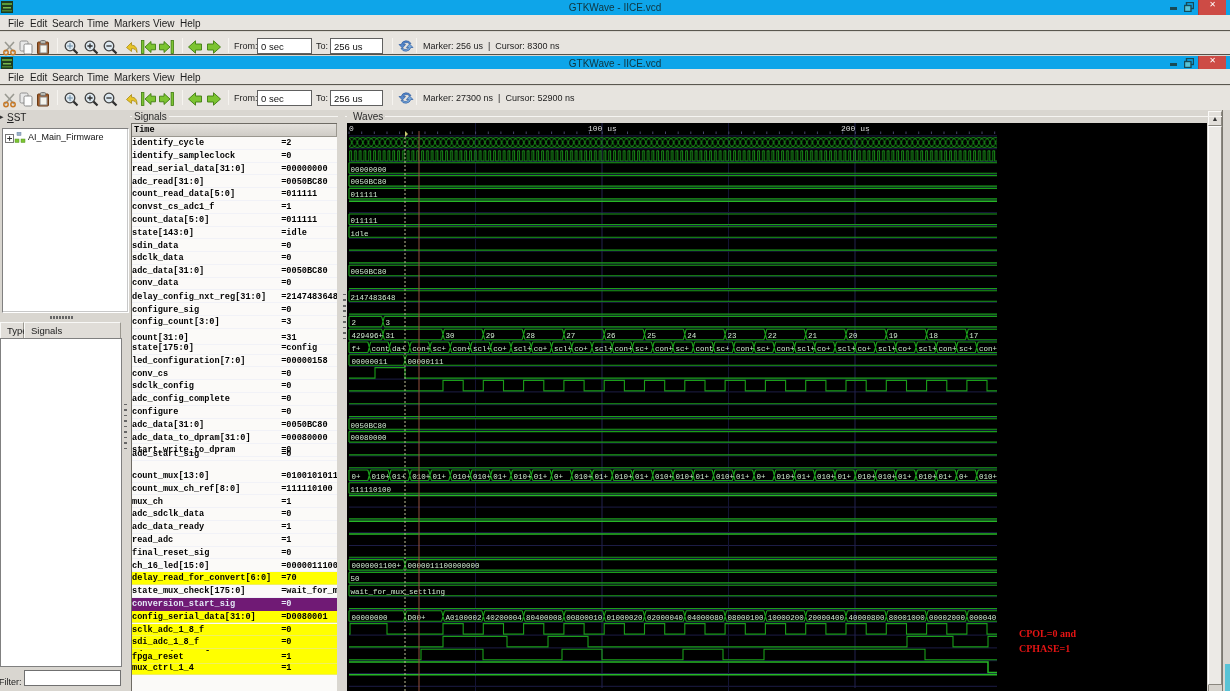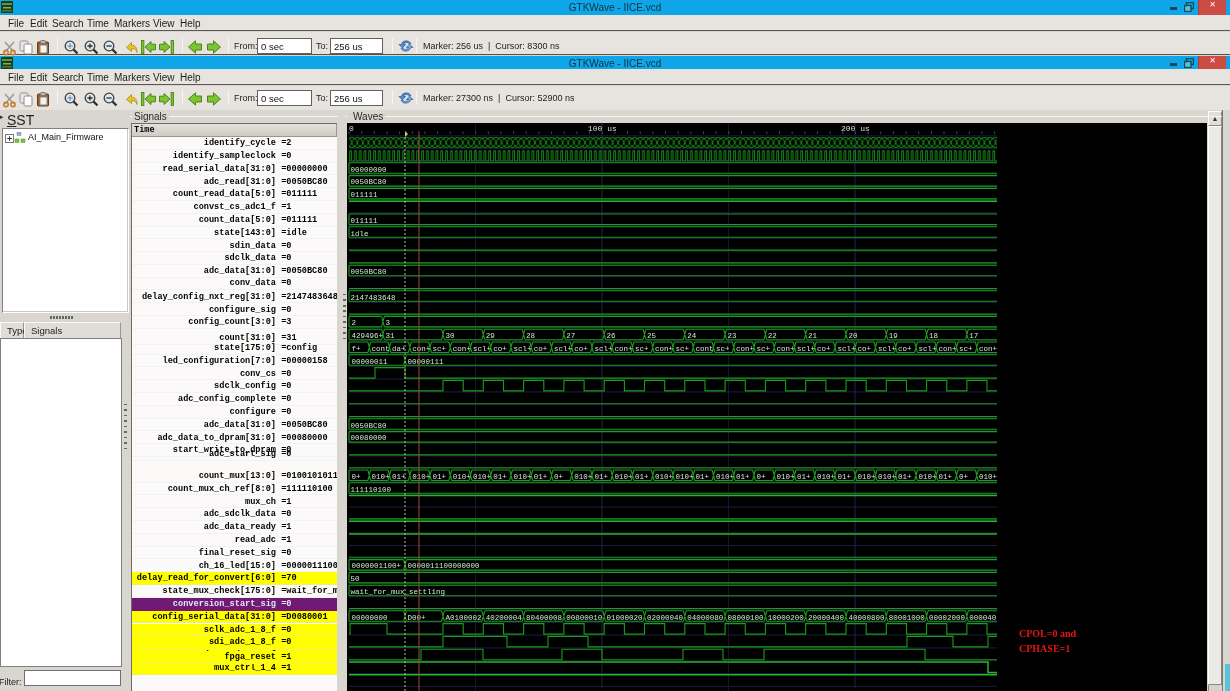--- a/index.html
+++ b/index.html
@@ -29,21 +29,21 @@
 .tab {position:absolute;top:0;height:17px;background:#e0ddd8;border:1px solid #9a978f;border-top-color:#f8f8f6;border-left-color:#f8f8f6;padding:2px 0 0 6px}
 .lstbox {position:absolute;left:0px;top:228px;width:122px;height:329px;background:#fff;border:1px solid #808080}
 .filter {position:absolute;left:0;top:558px;width:142px;height:23px;font-size:10px;color:#222}
 .flab {position:absolute;font-size:10px;color:#2a2a2a;background:#d9d6d0;padding:0 2px;z-index:3}
 .groove {position:absolute;height:1px;background:#9a978f;border-bottom:1px solid #f6f5f2;z-index:2}
 .siglist {position:absolute;left:131px;top:123px;width:206px;height:568px;background:#fbfaf8;border-left:1px solid #6e6b64;border-top:1px solid #6e6b64;overflow:hidden}
 .thead {position:absolute;left:0;top:0;width:205px;height:13px;background:linear-gradient(#e4e1dc,#cfccc6);border-bottom:1px solid #9a978f;border-right:1px solid #9a978f;font:bold 8.6px "Liberation Mono",monospace;padding:1px 0 0 2px}
 .r {position:absolute;left:0;width:205px;height:12.8px;font:bold 8.6px "Liberation Mono",monospace;line-height:12.5px;white-space:pre;color:#000;border-bottom:1px solid #f1f2f7}
 .ry {background:#ffff00;border-bottom:1px solid #f0f060}
 .rb {background:#701a75;color:#e4e9f6;border-bottom:none}
-.n {display:inline-block;width:144px;text-align:right}
+.n {display:inline-block;width:144px;}
 
 .wavesvg {position:absolute;left:345px;top:110px}
 .cpol {position:absolute;left:1019px;top:627px;color:#e41414;font:bold 10px "Liberation Serif",serif;line-height:14.5px}
 
 .sbtrack {position:absolute;left:1208px;top:111px;width:14px;height:580px;background:#d6d3cd;border-left:1px solid #8a877f}
 .sbbtn {position:absolute;left:1208px;top:111px;width:14px;height:15px;background:#e2dfda;border:1px solid #8a877f;border-top-color:#fbfaf8;border-left-color:#fbfaf8;color:#333;font-size:7px;text-align:center;line-height:13px}
 .sbthumb {position:absolute;left:1208px;top:126px;width:14px;height:559px;background:#eceae6;border:1px solid #8a877f;border-top-color:#ffffff;border-left-color:#ffffff}
 .redge {position:absolute;left:1222px;top:110px;width:8px;height:581px;background:#d9d6d0;border-left:1px solid #7a776f}
 .teal {position:absolute;left:1225px;top:664px;width:5px;height:27px;background:#58c3d6}
 </style></head><body>
@@ -220,21 +220,21 @@
 <div class="tsep" style="left:392px"></div>
 <svg width="16" height="16" class="rlico">
 <path d="M13,5.5 A5.3,5 0 0 0 3.2,6.5 L1,6.5 L4.4,10 L7.6,6.5 L5.4,6.5 A3.4,3.2 0 0 1 11,5.5 Z" fill="#5588cc" stroke="#2d5a9e" stroke-width="0.7"></path>
 <path d="M3,10.5 A5.3,5 0 0 0 12.8,9.5 L15,9.5 L11.6,6 L8.4,9.5 L10.6,9.5 A3.4,3.2 0 0 1 5,10.5 Z" fill="#77aadd" stroke="#2d5a9e" stroke-width="0.7"></path>
 </svg>
 <div class="tsep" style="left:416px"></div>
 <span class="tlab" style="left:423px">Marker: 27300 ns &nbsp;|&nbsp; Cursor: 52900 ns</span>
   </div>
 
 <div class="sst">
-<span style="position:absolute;left:7px;top:2px;font-size:14px;color:#222"><span style="text-decoration:underline">S</span>ST</span>
+<span style="position:absolute;left:7px;top:2px;font-size:10px;color:#222"><span style="text-decoration:underline">S</span>ST</span>
 <span style="position:absolute;left:0;top:3px;font-size:7px;color:#333">▸</span>
 <div class="treebox">
  <svg class="abs" style="left:2px;top:3px" width="22" height="12">
   <rect x="0.5" y="2.5" width="8" height="8" fill="#fff" stroke="#777"></rect>
   <path d="M2.2,6.5H7M4.6,4.2V8.8" stroke="#333" stroke-width="1"></path>
   <rect x="12" y="0" width="4" height="3.5" fill="#9ab0c8" stroke="#70869e" stroke-width="0.5"></rect>
   <rect x="10" y="7" width="4" height="3.5" fill="#7cc431" stroke="#55942a" stroke-width="0.5"></rect>
   <rect x="16" y="7" width="4" height="3.5" fill="#7cc431" stroke="#55942a" stroke-width="0.5"></rect>
  </svg>
  <span style="position:absolute;left:25px;top:3px;font-size:9px;color:#111">AI_Main_Firmware</span>

